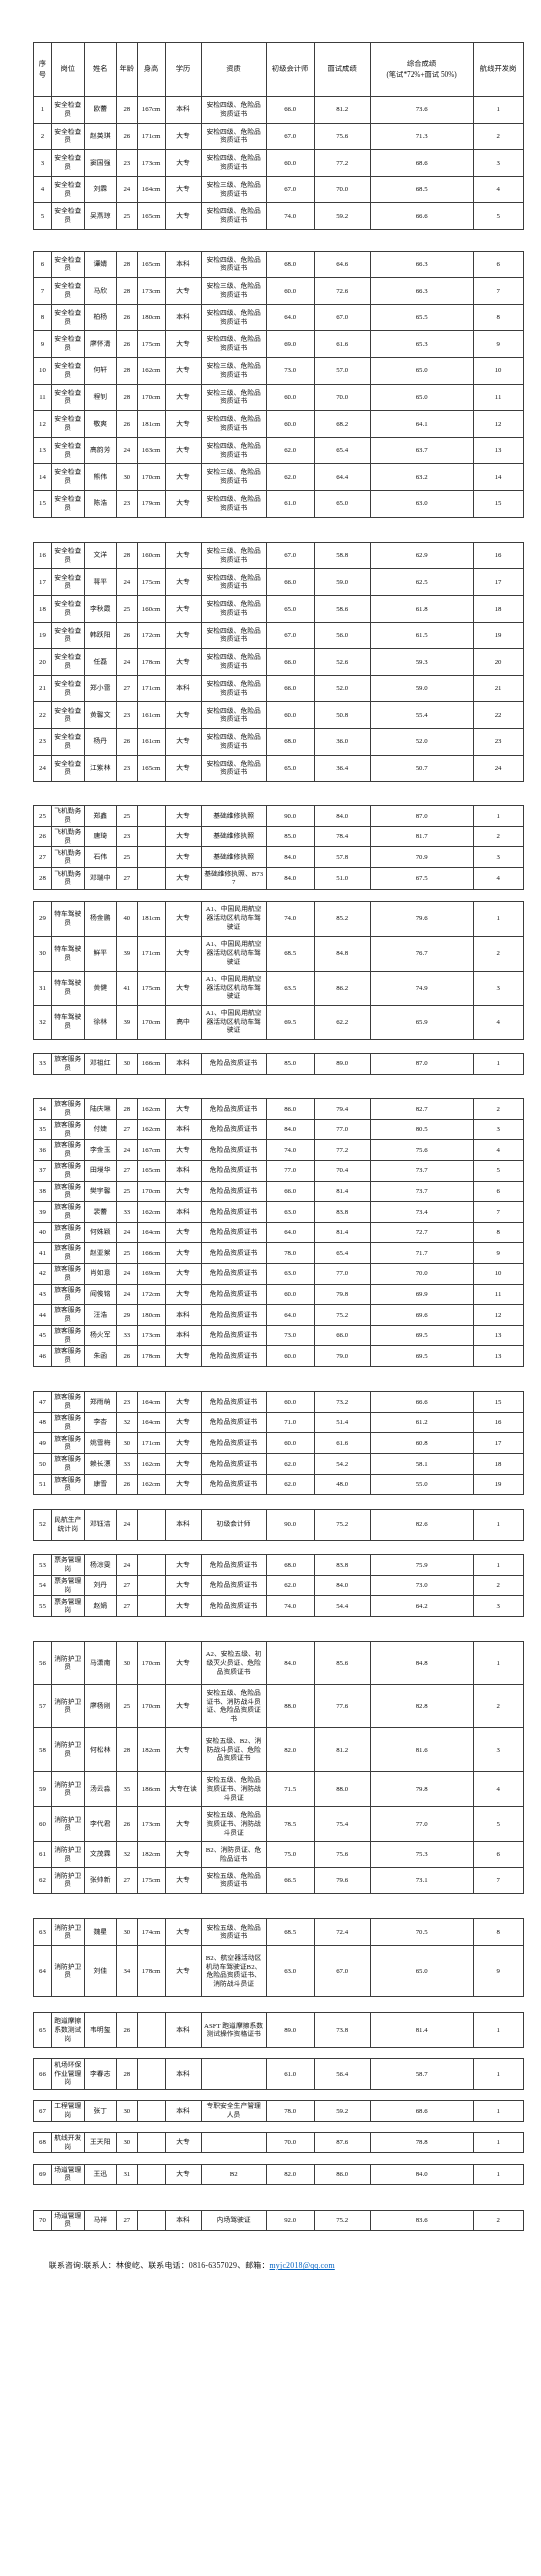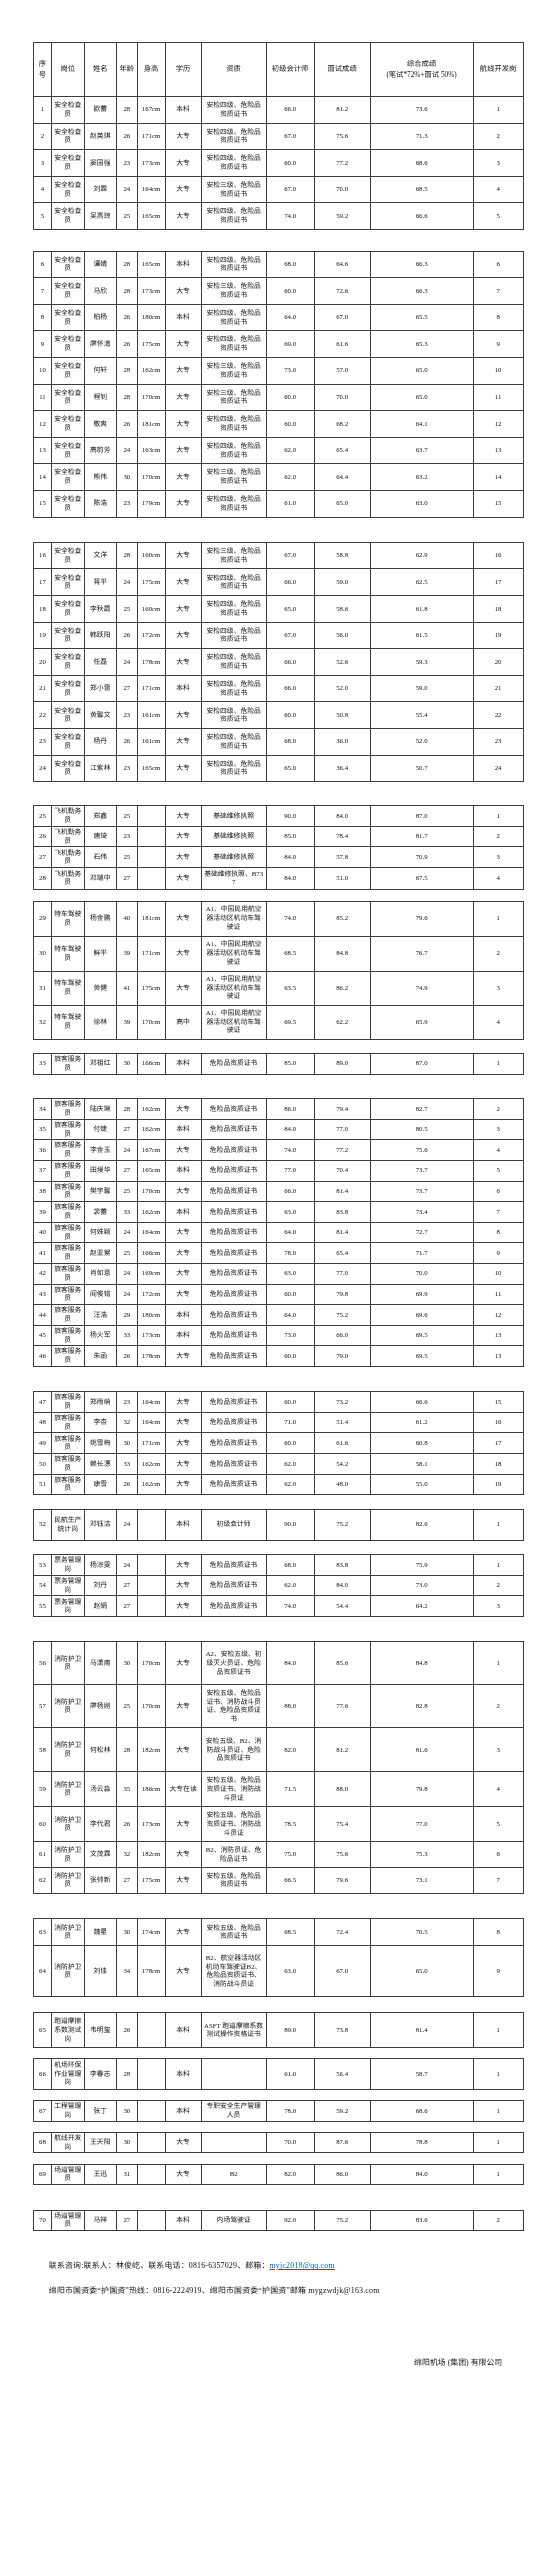--- a/index.html
+++ b/index.html
@@ -18,21 +18,21 @@
   table.seg { border-collapse: collapse; table-layout: fixed; width: 490px; }
   .seg th, .seg td {
     border: 0.5px solid #3c3c3c; font-weight: normal;
     text-align: center; vertical-align: middle;
     font-size: 6.8px; line-height: 8.7px; padding: 1.1px 1.6px;
     word-break: break-all;
   }
   .seg thead th { height: 54px; font-size: 7.3px; white-space: pre-line; line-height: 10.3px; }
   .footer-block { margin-top: 26px; width: 479px; }
   .fpar { font-size: 7.9px; line-height: 20.6px; text-indent: 2em; text-align: justify; letter-spacing: 0.2px; }
-  .fline { font-size: 7.9px; line-height: 17px; text-indent: 2em; margin-top: 8px; letter-spacing: 0.2px; }
+  .fline { font-size: 7.9px; line-height: 17px; text-indent: 2em; margin-top: 1px; letter-spacing: 0.2px; }
   .email-link { color: #0563c1; text-decoration: underline; cursor: pointer; }
   .signature { margin-top: 53px; width: 479px; text-align: right; padding-right: 9.8px; }
   .signature div { font-size: 7.9px; line-height: 21.7px; }
 </style>
 </head>
 <body>
 
 <div class="page">
 
 
@@ -1268,21 +1268,19 @@
             <td>2</td>
           </tr>
         </tbody>
       </table>
     </div>
 
   <div class="footer-block">
     <p class="fline">
       <span>联系咨询:联系人：林俊屹、联系电话：0816-6357029、邮箱：</span><a class="email-link">myjc2018@qq.com</a>
     </p>
-    <p class="fline">绵阳市国资委“护国资”热线：0816-2224919、绵阳市国资委“护国资”邮箱 mygzwdjk@163.com</p>
   </div>
 
   <div class="signature">
-    <div>绵阳机场 (集团) 有限公司</div>
   </div>
 
 </div>
 
 
 </body></html>

